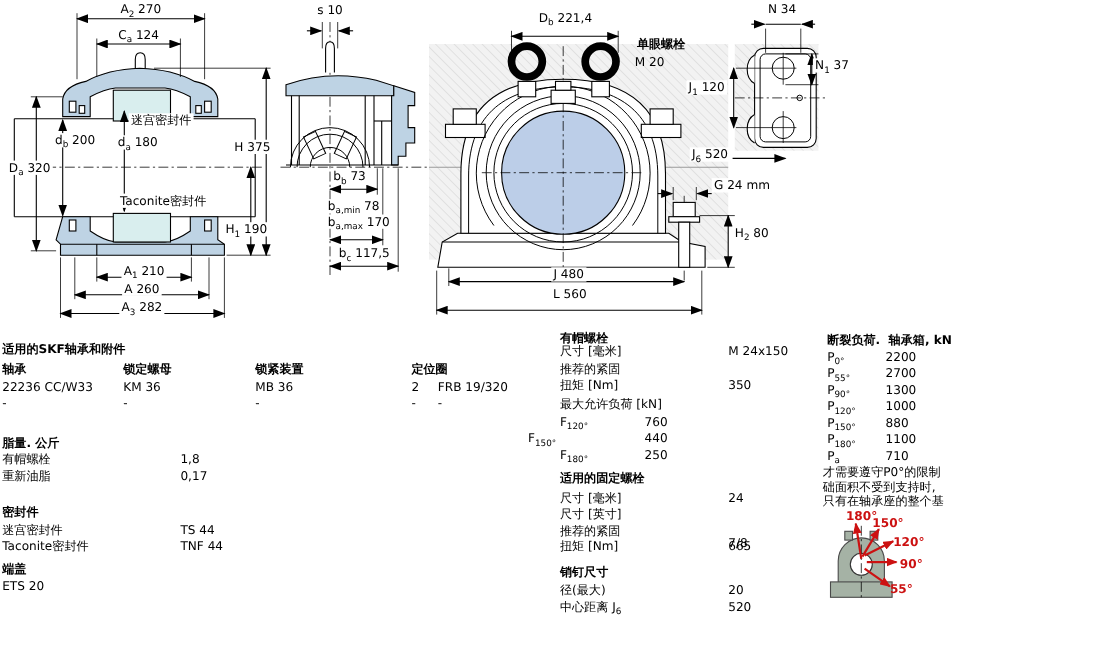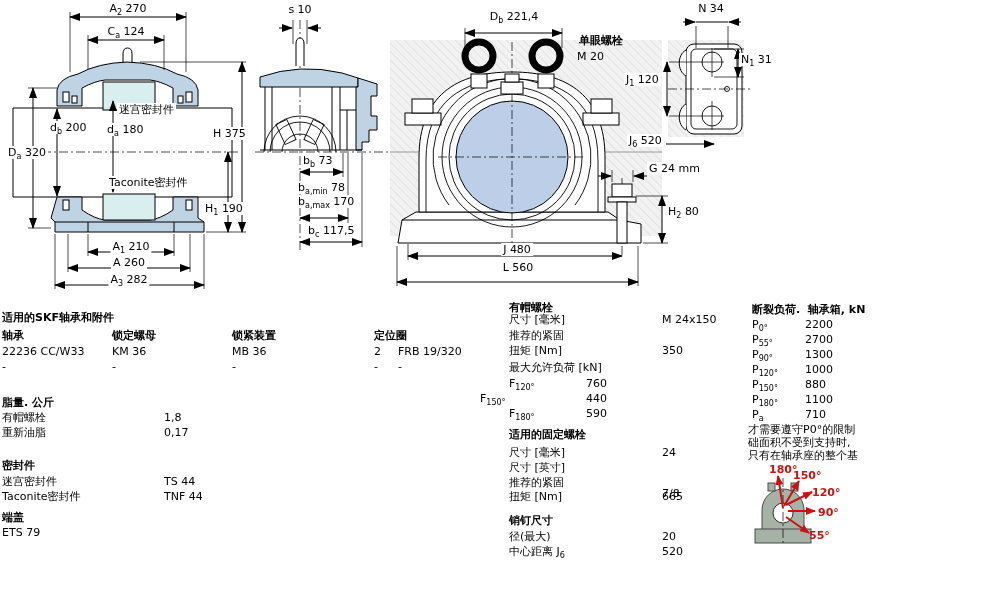--- a/index.html
+++ b/index.html
@@ -226,21 +226,21 @@
 <div class="lbl dimlbl" style="left:301px;top:154px"><span>b<sub>b</sub></span> <span>73</span></div>
 <div class="lbl dimlbl" style="left:296px;top:181px"><span>b<sub>a,min</sub></span> <span>78</span></div>
 <div class="lbl dimlbl" style="left:296px;top:195px"><span>b<sub>a,max</sub></span> <span>170</span></div>
 <div class="lbl dimlbl" style="left:306px;top:224px"><span>b<sub>c</sub></span> <span>117,5</span></div>
 
 <div class="lbl dimlbl c" style="left:514px;top:10px"><span>D<sub>b</sub></span> <span>221,4</span></div>
 <div class="lbl b" style="left:579px;top:34px">单眼螺栓</div>
 <div class="lbl" style="left:577px;top:50px">M 20</div>
 <div class="lbl dimlbl" style="left:624px;top:73px"><span>J<sub>1</sub></span> <span>120</span></div>
 <div class="lbl dimlbl c" style="left:711px;top:2px"><span>N<sub></sub></span> <span>34</span></div>
-<div class="lbl dimlbl" style="left:739px;top:53px"><span>N<sub>1</sub></span> <span>31</span></div>
+<div class="lbl dimlbl" style="left:739px;top:53px"><span>N<sub>1</sub></span> <span>37</span></div>
 <div class="lbl dimlbl" style="left:627px;top:134px"><span>J<sub>6</sub></span> <span>520</span></div>
 <div class="lbl dimlbl" style="left:647px;top:162px"><span>G<sub></sub></span> <span>24 mm</span></div>
 <div class="lbl dimlbl" style="left:666px;top:205px"><span>H<sub>2</sub></span> <span>80</span></div>
 <div class="lbl dimlbl c" style="left:517px;top:243px"><span>J<sub></sub></span> <span>480</span></div>
 <div class="lbl dimlbl c" style="left:518px;top:261px"><span>L<sub></sub></span> <span>560</span></div>
 
 <div class="lbl b" style="left:2px;top:311px">适用的SKF轴承和附件</div>
 <div class="lbl b" style="left:2px;top:329px">轴承</div>
 <div class="lbl b" style="left:112px;top:329px">锁定螺母</div>
 <div class="lbl b" style="left:232px;top:329px">锁紧装置</div>
@@ -261,35 +261,35 @@
 <div class="lbl" style="left:164px;top:411px">1,8</div>
 <div class="lbl" style="left:2px;top:426px">重新油脂</div>
 <div class="lbl" style="left:164px;top:426px">0,17</div>
 
 <div class="lbl b" style="left:2px;top:459px">密封件</div>
 <div class="lbl" style="left:2px;top:475px">迷宫密封件</div>
 <div class="lbl" style="left:164px;top:475px">TS 44</div>
 <div class="lbl" style="left:2px;top:490px">Taconite密封件</div>
 <div class="lbl" style="left:164px;top:490px">TNF 44</div>
 <div class="lbl b" style="left:2px;top:511px">端盖</div>
-<div class="lbl" style="left:2px;top:526px">ETS 79</div>
+<div class="lbl" style="left:2px;top:526px">ETS 20</div>
 
 <div class="lbl b" style="left:509px;top:301px">有帽螺栓</div>
 <div class="lbl" style="left:509px;top:313px">尺寸 [毫米]</div>
 <div class="lbl" style="left:662px;top:313px">M 24x150</div>
 <div class="lbl" style="left:509px;top:329px">推荐的紧固</div>
 <div class="lbl" style="left:509px;top:344px">扭矩 [Nm]</div>
 <div class="lbl" style="left:662px;top:344px">350</div>
 <div class="lbl" style="left:509px;top:361px">最大允许负荷 [kN]</div>
 <div class="lbl" style="left:509px;top:377px"><span>F<sub>120°</sub></span></div>
 <div class="lbl" style="left:586px;top:377px">760</div>
 <div class="lbl" style="left:480px;top:392px"><span>F<sub>150°</sub></span></div>
 <div class="lbl" style="left:586px;top:392px">440</div>
 <div class="lbl" style="left:509px;top:407px"><span>F<sub>180°</sub></span></div>
-<div class="lbl" style="left:586px;top:407px">590</div>
+<div class="lbl" style="left:586px;top:407px">250</div>
 
 <div class="lbl b" style="left:509px;top:428px">适用的固定螺栓</div>
 <div class="lbl" style="left:509px;top:446px">尺寸 [毫米]</div>
 <div class="lbl" style="left:662px;top:446px">24</div>
 <div class="lbl" style="left:509px;top:461px">尺寸 [英寸]</div>
 <div class="lbl" style="left:662px;top:487px">7/8</div>
 <div class="lbl" style="left:509px;top:476px">推荐的紧固</div>
 <div class="lbl" style="left:509px;top:490px">扭矩 [Nm]</div>
 <div class="lbl" style="left:662px;top:490px">665</div>
 

